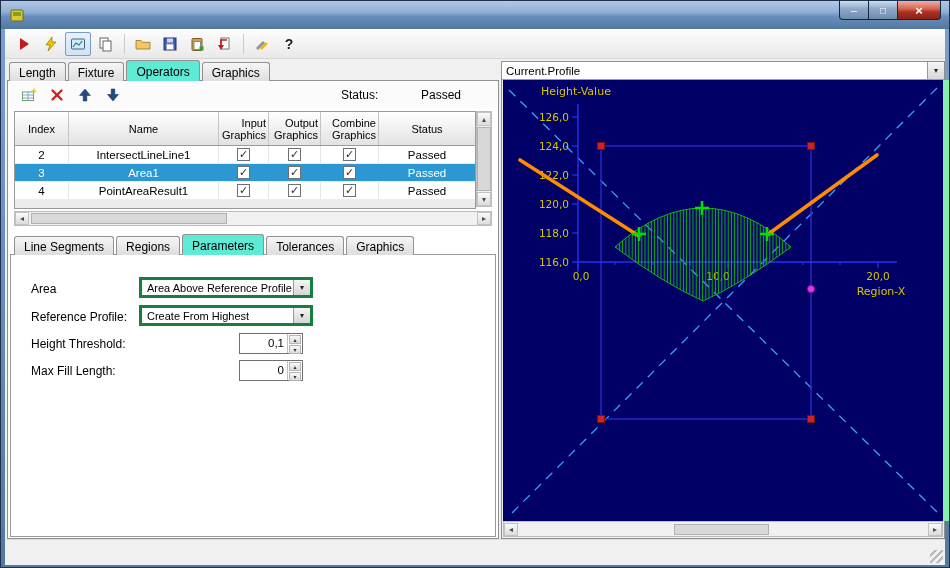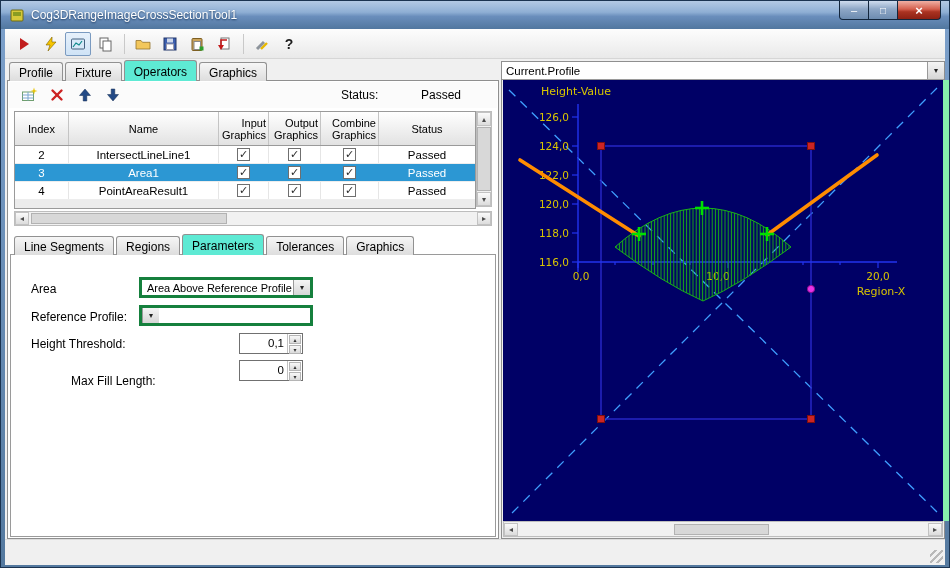--- a/index.html
+++ b/index.html
@@ -102,21 +102,20 @@
 </head>
 <body>
 
 <div class="window">
 
   <div class="titlebar">
     <svg width="16" height="16">
       <rect x="2" y="3" width="12" height="11" rx="1" fill="#d6c93a" stroke="#6f6a14"></rect>
       <rect x="4" y="5" width="8" height="4" fill="#8a9c22"></rect>
     </svg>
-    <span class="title-text">Cog3DRangeImageCrossSectionTool1</span>
     <div class="win-buttons">
       <div class="wbtn min">
           <span>–</span>
         </div>
       <div class="wbtn max">
           <span>□</span>
         </div>
       <div class="wbtn close">
           <span>×</span>
         </div>
@@ -181,21 +180,21 @@
           <line x1="3" y1="13" x2="10" y2="6" stroke="#8d949c" stroke-width="3"></line>
           <line x1="7" y1="13" x2="13" y2="7" stroke="#e8b800" stroke-width="2.4"></line>
         </svg>
       </div>
       <div class="tbtn">
         <span class="help-glyph">?</span>
       </div>
     </div>
 
     <div class="main-tabs">
-      <div class="tab"><span>Profile</span></div>
+      <div class="tab"><span>Length</span></div>
       <div class="tab"><span>Fixture</span></div>
       <div class="tab selected"><span>Operators</span></div>
       <div class="tab"><span>Graphics</span></div>
     </div>
 
     <div class="left-panel">
 
       <div class="ops-toolbar">
         <div class="obtn">
           <svg width="17" height="16">
@@ -325,33 +324,34 @@
 
       <div class="params-panel">
         <span class="f-label" style="top:27px;">Area</span>
         <div class="combo" style="top:22px;">
           <span class="txt">Area Above Reference Profile</span>
           <span class="drop">▾</span>
         </div>
 
         <span class="f-label" style="top:55px;">Reference Profile:</span>
         <div class="combo" style="top:50px;">
+          <span class="txt">Create From Highest</span>
           <span class="drop">▾</span>
         </div>
 
         <span class="f-label" style="top:82px;">Height Threshold:</span>
         <div class="spin" style="top:78px;">
           <span class="val">0,1</span>
           <span class="btns">
             <span class="sb">▴</span>
             <span class="sb">▾</span>
           </span>
         </div>
 
-        <span class="f-label" style="top:119px;margin-left:40px;">Max Fill Length:</span>
+        <span class="f-label" style="top:109px;">Max Fill Length:</span>
         <div class="spin" style="top:105px;">
           <span class="val">0</span>
           <span class="btns">
             <span class="sb">▴</span>
             <span class="sb">▾</span>
           </span>
         </div>
       </div>
     </div>
 

